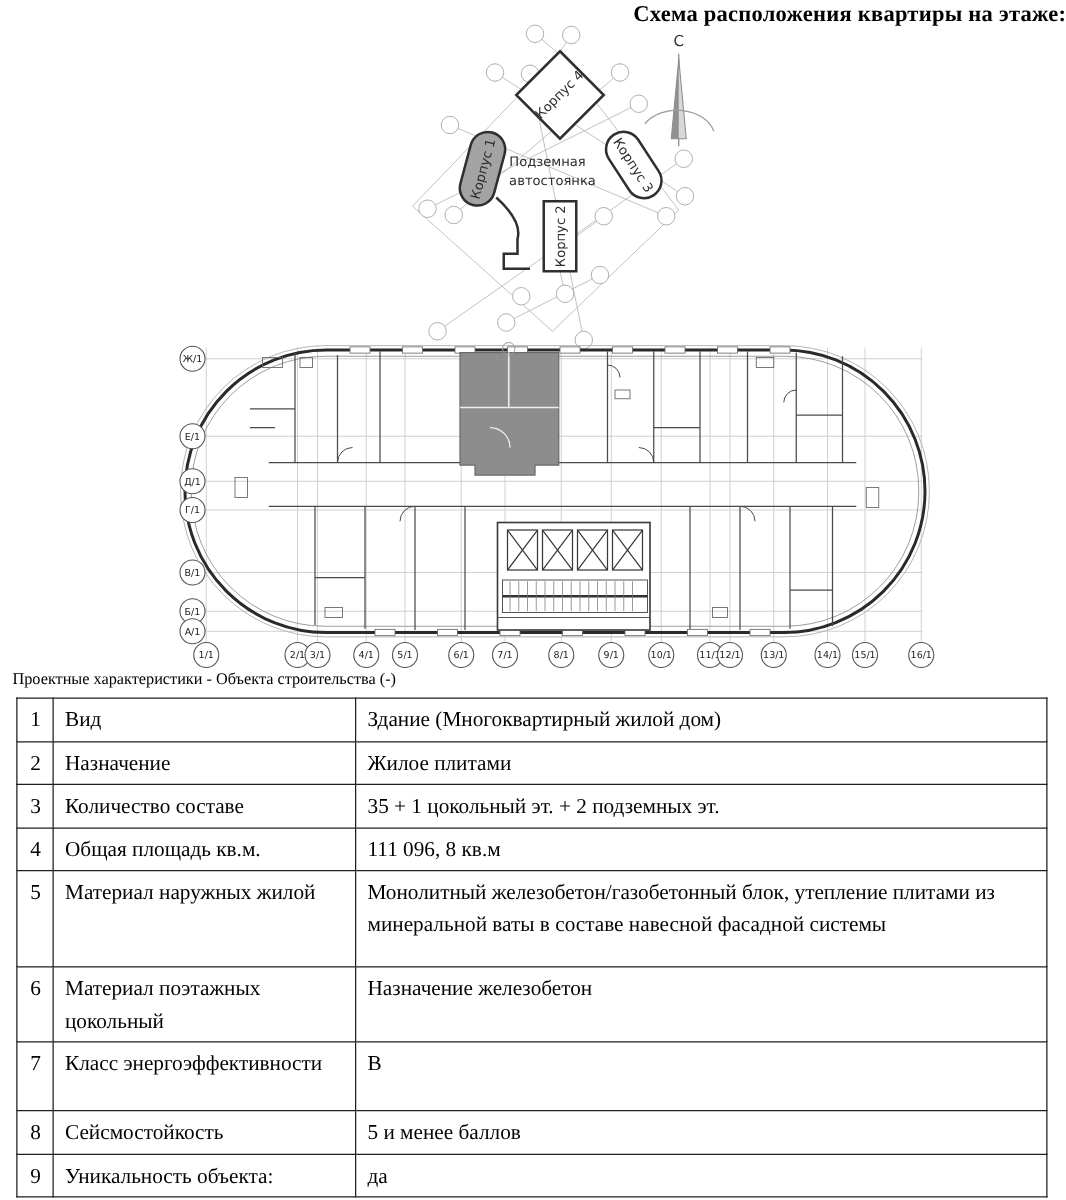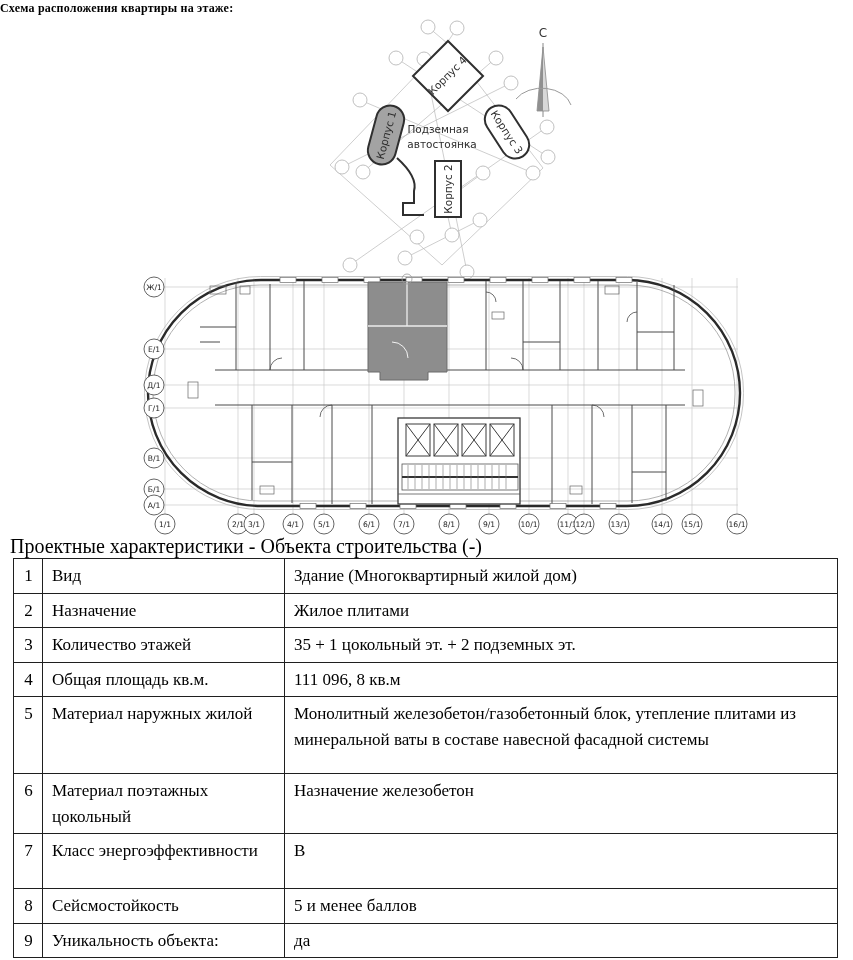--- a/index.html
+++ b/index.html
@@ -1,21 +1,21 @@
 <!DOCTYPE html>
 <html><head>
 <meta charset="utf-8">
 <style>
   html,body{margin:0;padding:0;background:#fff;}
   #page{position:relative;width:853px;height:960px;background:#ffffff;overflow:hidden;
         font-family:"Liberation Serif", serif;color:#000;}
-  .doc-title{position:absolute;top:1px;left:0;right:0;text-align:left;
-             font-size:12px;font-weight:bold;letter-spacing:.2px;}
+  .doc-title{position:absolute;top:1px;left:0;right:0;text-align:right;
+             font-size:18px;font-weight:bold;letter-spacing:.2px;}
   .svg-abs{position:absolute;}
-  .table-title{position:absolute;left:10px;top:535px;font-size:20px;}
+  .table-title{position:absolute;left:10px;top:535px;font-size:13px;}
   table.chars{position:absolute;left:13px;top:558px;border-collapse:collapse;
               width:825px;font-size:17px;table-layout:fixed;}
   table.chars td{border:1.5px solid #1f1f1f;vertical-align:top;
                  padding:4px 8px 4px 9px;line-height:1.5;}
   td.c-num{text-align:center;padding:4px 2px;}
   col.col-num{width:29px;} col.col-name{width:242px;}
   td.c-val{padding-right:60px;margin-top:16px;}
   svg text{font-family:"DejaVu Sans", sans-serif;}
   .ax-txt{font-size:7.6px;fill:#222;}
   .plan-label{font-size:10.5px;fill:#2d2d2d;}
@@ -356,21 +356,21 @@
     </tr>
 
     <tr style="height: 32px;">
       <td class="c-num">2</td>
       <td class="c-name">Назначение</td>
       <td class="c-val">Жилое плитами</td>
     </tr>
 
     <tr style="height: 32px;">
       <td class="c-num">3</td>
-      <td class="c-name">Количество этажей</td>
+      <td class="c-name">Количество составе</td>
       <td class="c-val">35 + 1 цокольный эт. + 2 подземных эт.</td>
     </tr>
 
     <tr style="height: 32px;">
       <td class="c-num">4</td>
       <td class="c-name">Общая площадь кв.м.</td>
       <td class="c-val">111 096, 8 кв.м</td>
     </tr>
 
     <tr style="height: 77px;">

